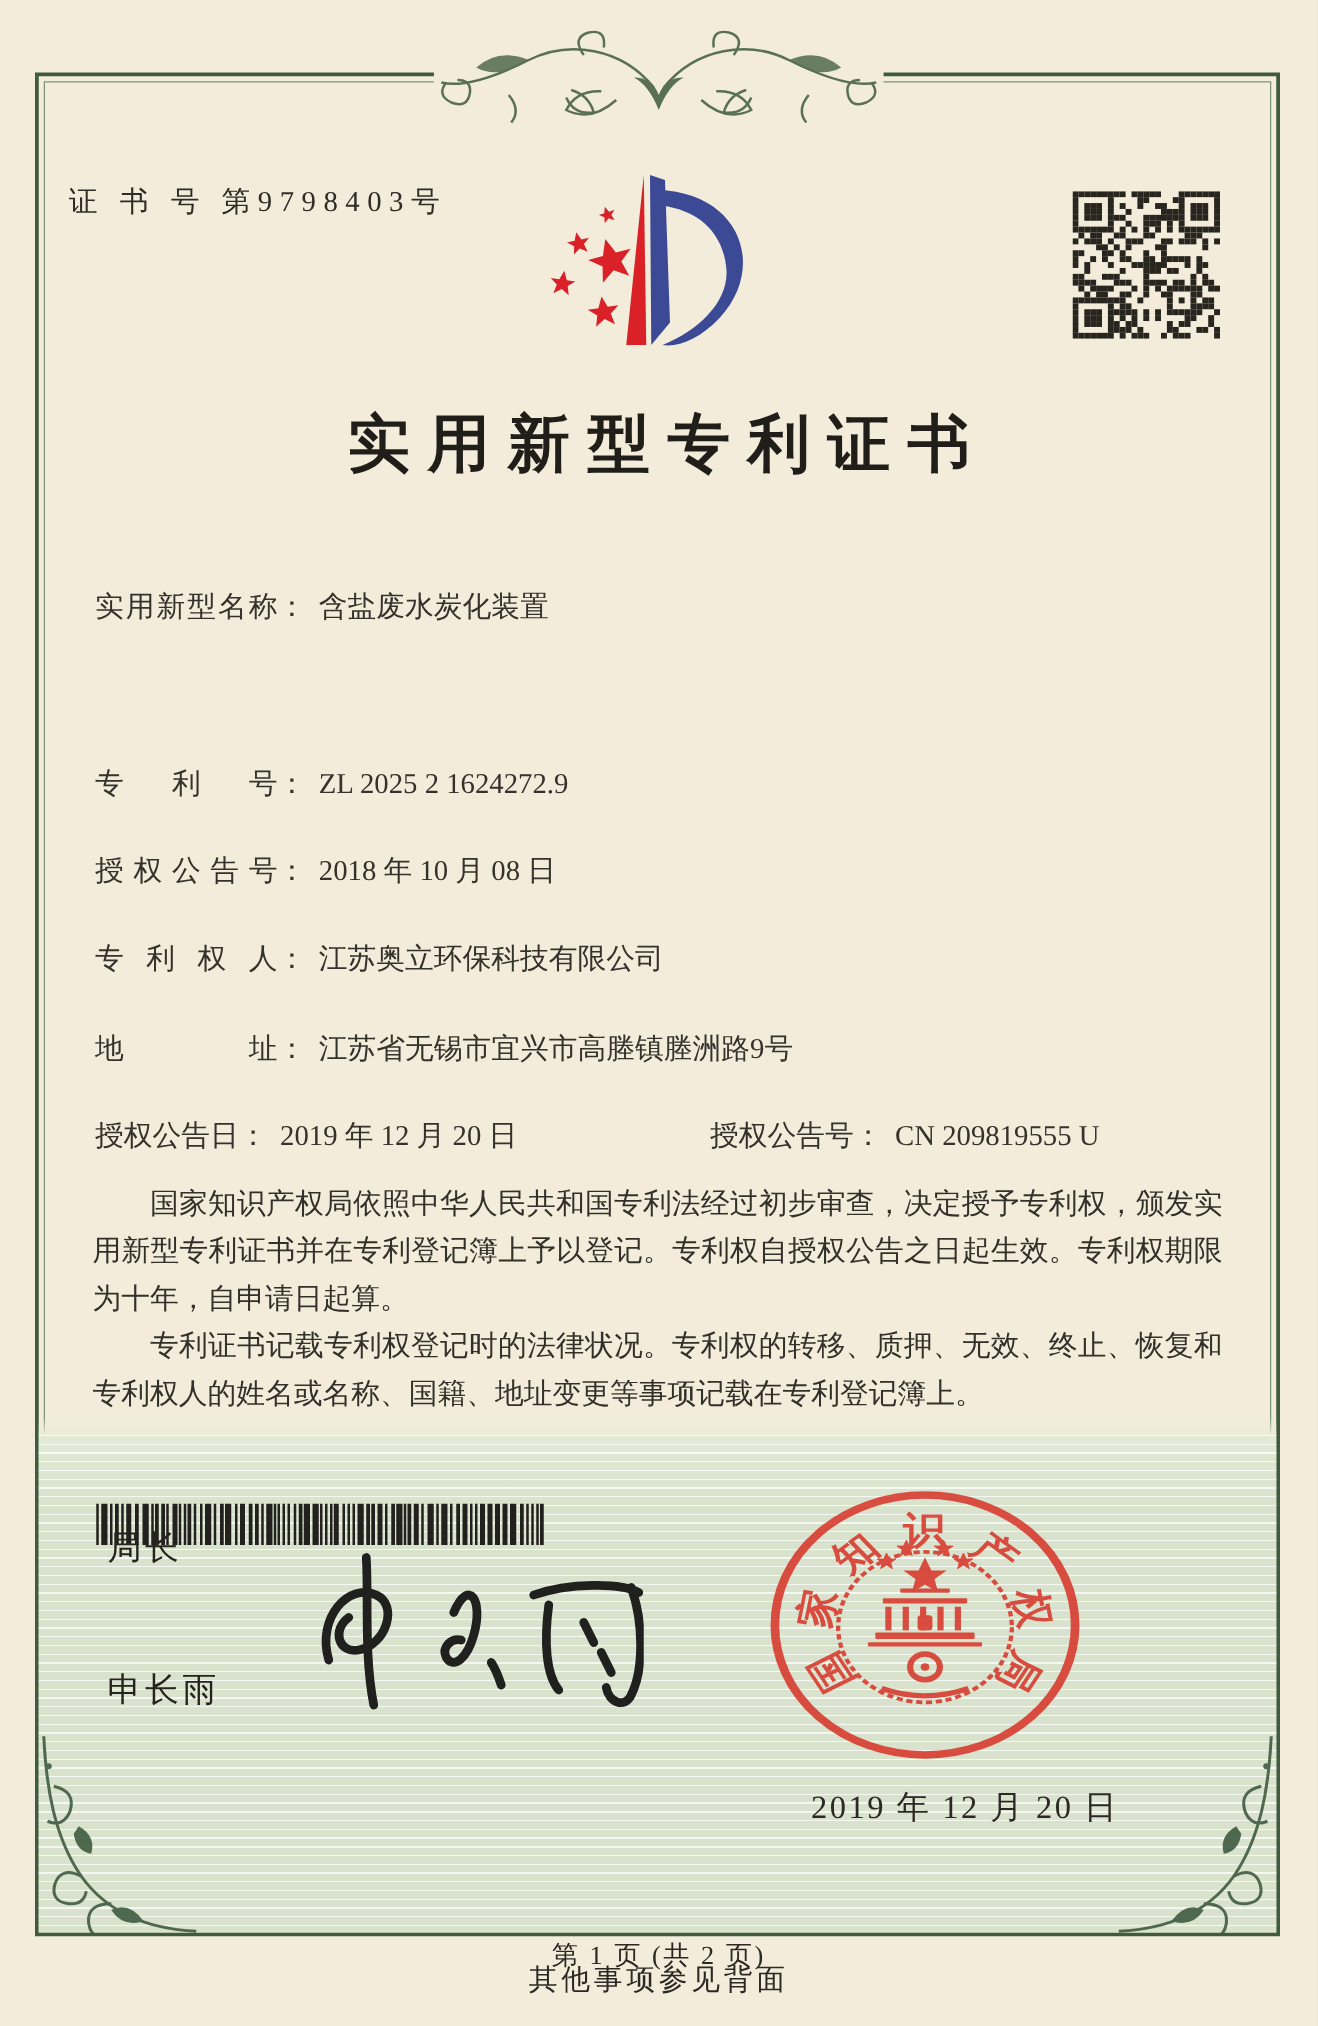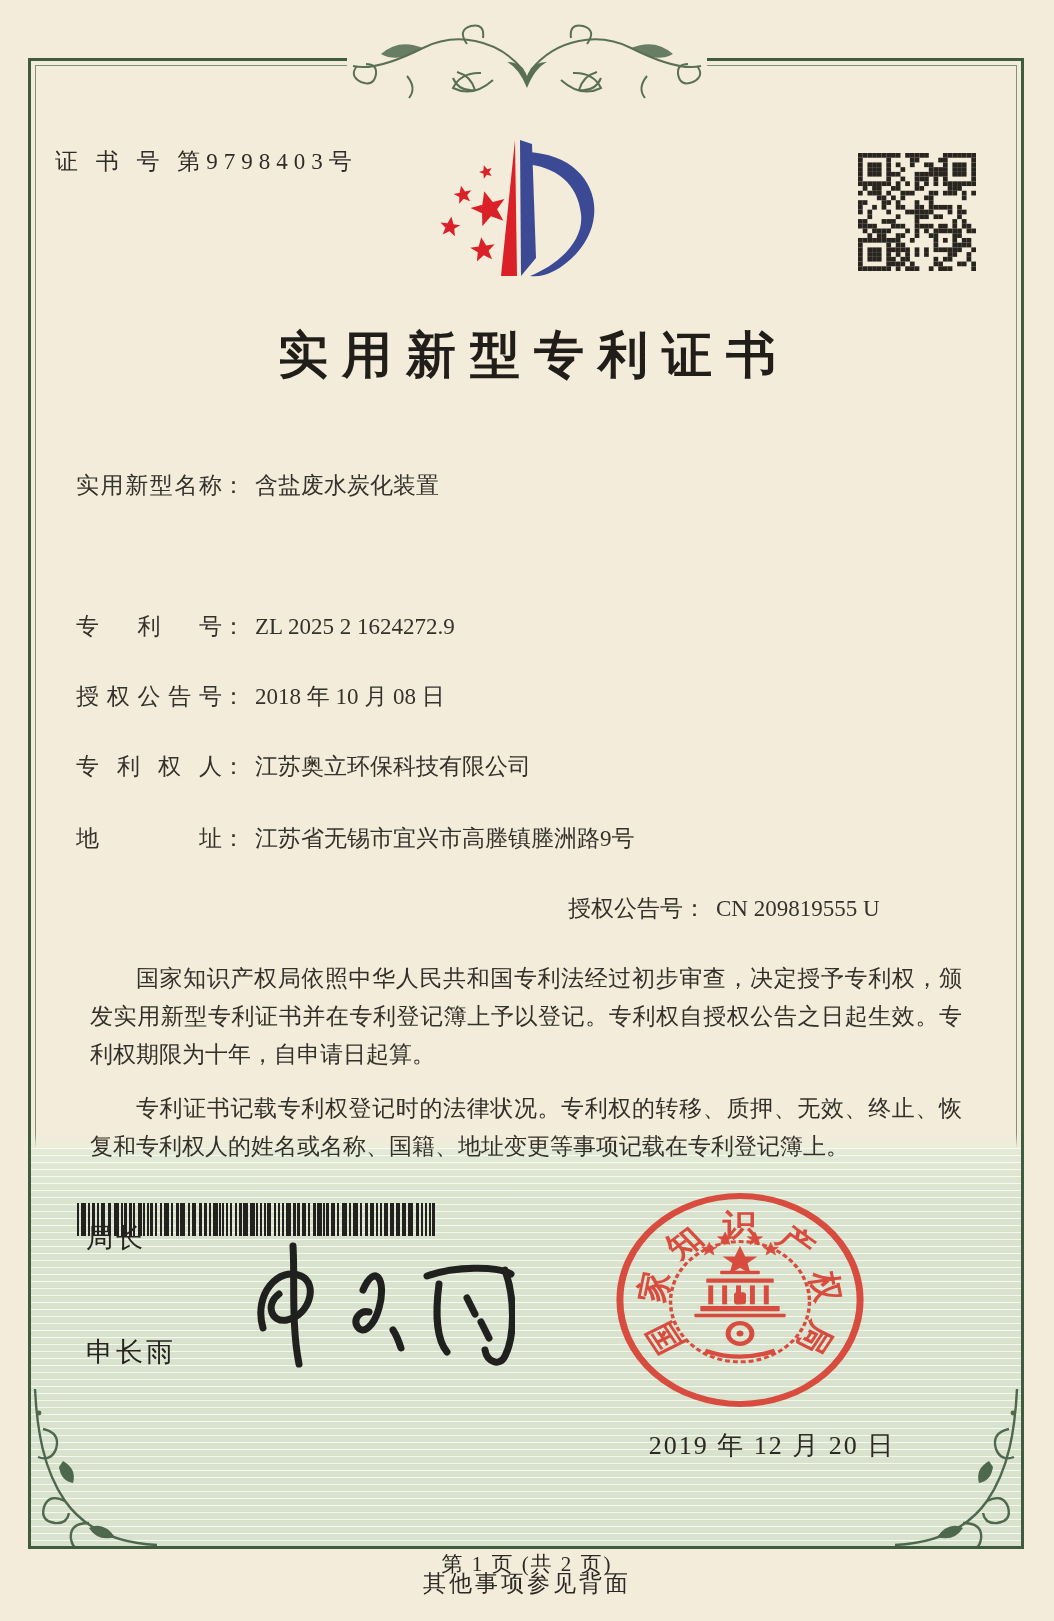--- a/index.html
+++ b/index.html
@@ -38,21 +38,21 @@
     font-size:50px;font-weight:700;letter-spacing:14px;color:#211e1a;text-indent:14px;
   }
   
   .frow{position:absolute;left:76px;font-size:23px;color:#35312b;white-space:nowrap;}
   .flabel{display:inline-block;width:146px;text-align:justify;text-align-last:justify;}
   .fcolon{margin-right:10px;}
   .grant-group{display:inline-block;}
   .grant-no{position:absolute;left:492px;top:0;}
   
   .legal{position:absolute;left:74px;right:76px;top:944px;}
-  .legal p{margin:16px;font-size:23px;line-height:38px;text-indent:2em;text-align:justify;color:#33302a;}
+  .legal p{margin:0;font-size:23px;line-height:38px;text-indent:2em;text-align:justify;color:#33302a;}
   
   .barcode{position:absolute;left:77px;top:1203px;width:368px;height:33px;display:flex;align-items:stretch;}
   .barcode span{display:block;height:100%;background:#23211d;}
   .signer-title{position:absolute;left:86px;top:1220px;font-size:27px;letter-spacing:3px;color:#26231f;}
   .signer-name{position:absolute;left:86px;top:1334px;font-size:27px;letter-spacing:3px;color:#26231f;}
   .signature{position:absolute;left:235px;top:1232px;}
   .seal{position:absolute;left:606px;top:1184px;}
   .seal-date{position:absolute;left:638px;top:1428px;width:268px;text-align:center;font-size:26px;letter-spacing:2px;color:#2c2823;}
   .page-info{position:absolute;left:0;right:0;top:1504px;text-align:center;font-size:21px;letter-spacing:2px;color:#2c2823;margin-top:46px;}
   .footer-note{position:absolute;left:0;right:0;top:1568px;text-align:center;font-size:23px;letter-spacing:3px;color:#2c2823;}
@@ -474,20 +474,23 @@
   <div class="frow" style="top:681px">
     <span class="flabel">授权公告号</span><span class="fcolon">：</span><span>2018 年 10 月 08 日</span>
   </div>
   <div class="frow" style="top:751px">
     <span class="flabel">专利权人</span><span class="fcolon">：</span><span>江苏奥立环保科技有限公司</span>
   </div>
   <div class="frow" style="top:823px">
     <span class="flabel">地址</span><span class="fcolon">：</span><span>江苏省无锡市宜兴市高塍镇塍洲路9号</span>
   </div>
   <div class="frow" style="top:893px;right:76px">
+    <span class="grant-group">
+      <span>授权公告日</span><span class="fcolon">：</span><span>2019 年 12 月 20 日</span>
+    </span>
     <span class="grant-group grant-no">
       <span>授权公告号</span><span class="fcolon">：</span><span>CN 209819555 U</span>
     </span>
   </div>
 
   <div class="legal">
     <p>国家知识产权局依照中华人民共和国专利法经过初步审查，决定授予专利权，颁发实用新型专利证书并在专利登记簿上予以登记。专利权自授权公告之日起生效。专利权期限为十年，自申请日起算。</p>
     <p>专利证书记载专利权登记时的法律状况。专利权的转移、质押、无效、终止、恢复和专利权人的姓名或名称、国籍、地址变更等事项记载在专利登记簿上。</p>
   </div>
 

